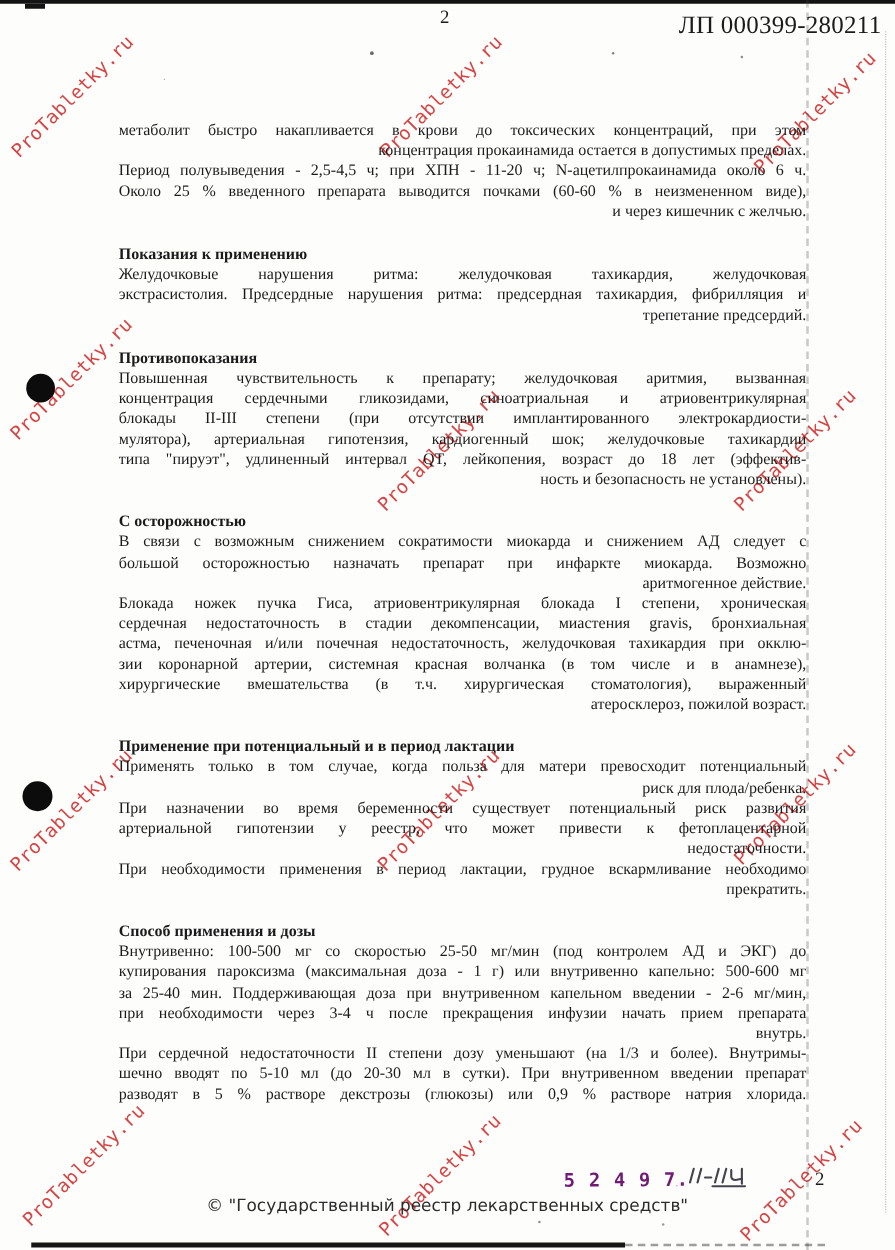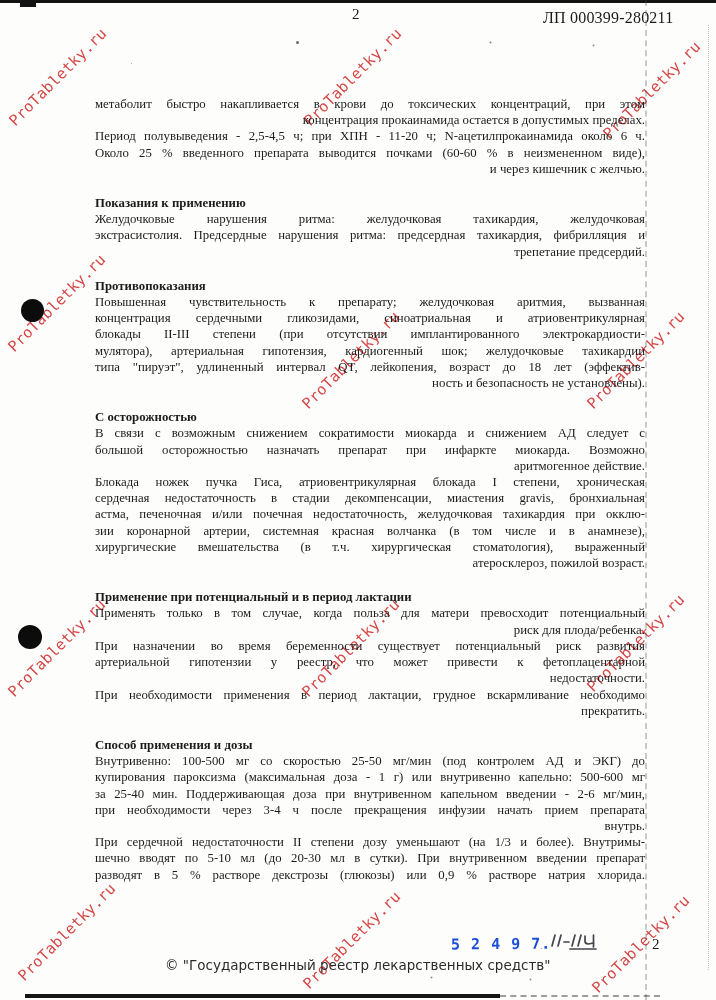--- a/index.html
+++ b/index.html
@@ -19,23 +19,23 @@
   .specks{position:absolute;left:296px;top:41px;width:3px;height:3px;border-radius:50%;background:rgba(30,30,30,0.65);
     box-shadow:193px 0 0 -0.5px rgba(30,30,30,0.55), 296px 3px 0 -0.5px rgba(30,30,30,0.5),
       134px 935px 0 -0.5px rgba(30,30,30,0.5), 233px 937px 0 -0.5px rgba(30,30,30,0.45),
       244px 906px 0 -1px rgba(30,30,30,0.5), -166px 21px 0 -1px rgba(30,30,30,0.4);}
   
   .hole{position:absolute;background:#0c0c0c;border-radius:50%;}
   .hole-1{left:21px;top:299px;width:23px;height:23px;}
   .hole-2{left:18px;top:625px;width:24px;height:24px;}
   
   .page-num-top{position:absolute;left:352px;top:6px;font-size:15px;}
-  .reg-num{position:absolute;left:543px;top:9px;font-size:16px;letter-spacing:0.2px;white-space:nowrap;}
+  .reg-num{position:absolute;left:543px;top:9px;font-size:20px;letter-spacing:0.2px;white-space:nowrap;}
   .stamp{position:absolute;left:451px;top:935px;font-family:"DejaVu Sans Mono",monospace;
-    font-size:15px;font-weight:bold;letter-spacing:1px;color:#1d4ed8;transform:rotate(-0.5deg);white-space:nowrap;}
+    font-size:15px;font-weight:bold;letter-spacing:1px;color:#701a75;transform:rotate(-0.5deg);white-space:nowrap;}
   .page-num-bottom{position:absolute;left:652px;top:936px;font-size:15px;}
   .copyright{position:absolute;left:165px;top:957px;font-family:"DejaVu Sans",sans-serif;
     font-size:13.5px;color:#2b2b2b;white-space:nowrap;}
   .scribble{position:absolute;left:548px;top:928px;}
   
   .wm-layer{position:absolute;left:0;top:0;width:716px;height:1000px;pointer-events:none;}
   .wm{position:absolute;transform:translate(-50%,-50%) rotate(-45deg);
     font-family:"DejaVu Sans Mono",monospace;font-size:15px;letter-spacing:0.3px;
     white-space:nowrap;mix-blend-mode:multiply;opacity:0.92;}
   

